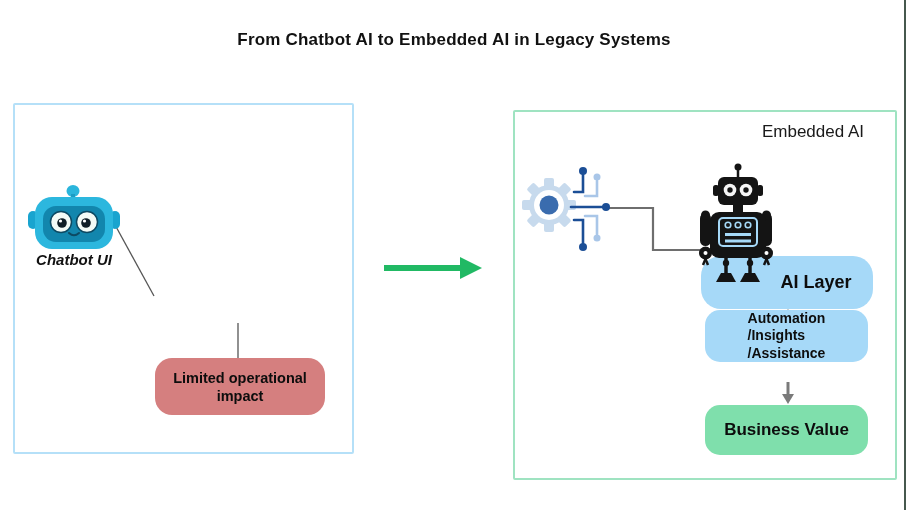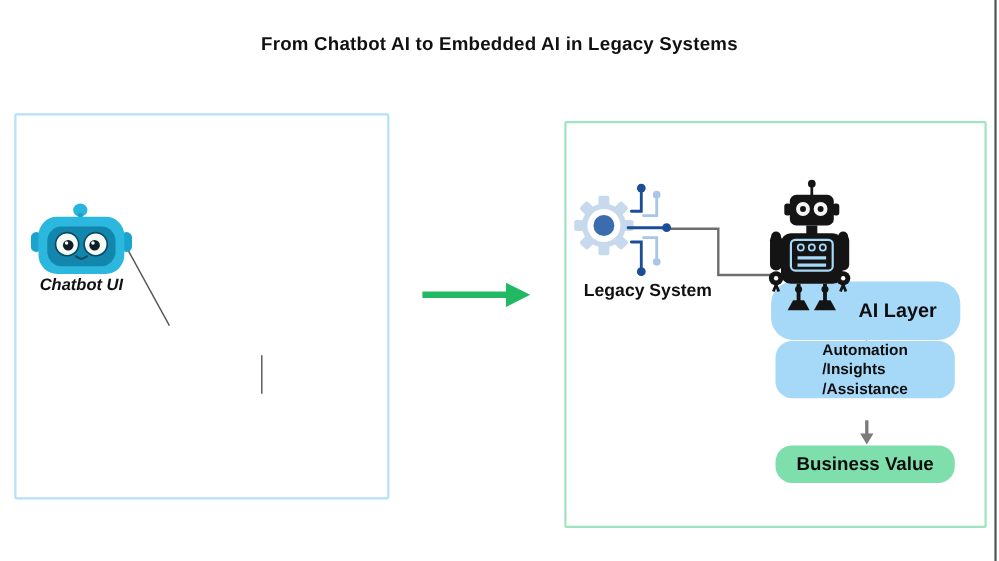--- a/index.html
+++ b/index.html
@@ -32,21 +32,21 @@
   .node{
     position:absolute;z-index:3;color:#0d0d0d;font-weight:bold;text-align:center;
     display:flex;align-items:center;justify-content:center;
   }
   .node-user{left:153px;top:268px;width:174px;height:55px;border-radius:17px;background:#a6d9f8;font-size:15.5px;}
   .node-limited{left:155px;top:358px;width:170px;height:57px;border-radius:17px;background:#d57f7f;font-size:14.5px;line-height:18px;padding:0 2px;box-sizing:border-box;}
   .node-ailayer{left:701px;top:212px;width:172px;height:53px;border-radius:20px;background:#a6d9f8;z-index:3;position:absolute;margin-top:44px;}
   .ailayer-text{position:absolute;left:58px;top:0;width:114px;height:53px;display:flex;align-items:center;justify-content:center;font-size:18px;font-weight:bold;color:#0d0d0d;}
   .node-automation{left:705px;top:310px;width:163px;height:52px;border-radius:15px;background:#a6d9f8;flex-direction:column;}
   .automation-lines{text-align:left;font-size:14px;line-height:17.5px;font-weight:bold;}
-  .node-business{left:705px;top:405px;width:163px;height:34px;border-radius:15px;background:#7fdfac;font-size:17px;}
+  .node-business{left:705px;top:405px;width:163px;height:50px;border-radius:15px;background:#7fdfac;font-size:17px;}
   .robot-icon{left:698px;top:163px;z-index:4;}
 </style>
 </head>
 <body>
 
 <div class="canvas">
 
   <div class="title">From Chatbot AI to Embedded AI in Legacy Systems</div>
 
   <div class="edge-line"></div>
@@ -90,21 +90,23 @@
     <circle cx="59" cy="38" r="10.5" fill="#f4fbf6" stroke="#0d4a63" stroke-width="1.5"></circle>
     <circle cx="34" cy="39" r="4.8" fill="#101e26"></circle>
     <circle cx="58" cy="39" r="4.8" fill="#101e26"></circle>
     <circle cx="32.5" cy="37" r="1.6" fill="#fff"></circle>
     <circle cx="56.5" cy="37" r="1.6" fill="#fff"></circle>
     <path d="M41 49 Q46 53.5 51 49" fill="none" stroke="#0d4a63" stroke-width="2" stroke-linecap="round"></path>
   </svg>
   <div class="caption chatbot-caption">Chatbot UI</div>
 
 
+  <div class="node node-limited">Limited operational impact</div>
 
+  <div class="panel-heading heading-right">Embedded AI</div>
 
   <svg class="icon" style="left:519px;top:158px;" width="96" height="96" viewBox="0 0 96 96">
     <g>
       <g fill="#c7daed">
         <circle cx="30" cy="47" r="20"></circle>
         <g transform="translate(30,47)">
           <rect x="-5" y="-27" width="10" height="10" rx="2"></rect>
           <rect x="-5" y="17" width="10" height="10" rx="2"></rect>
           <rect x="-27" y="-5" width="10" height="10" rx="2"></rect>
           <rect x="17" y="-5" width="10" height="10" rx="2"></rect>
@@ -125,21 +127,20 @@
       <polyline points="66,38 78,38 78,23" stroke="#a9c6e8" stroke-width="2.6"></polyline>
       <circle cx="78" cy="19" r="3.5" fill="#a9c6e8" stroke="none"></circle>
       <line x1="52" y1="49" x2="84" y2="49" stroke="#1b4e96" stroke-width="2.6"></line>
       <circle cx="87" cy="49" r="4" fill="#1b4e96" stroke="none"></circle>
       <polyline points="55,62 64,62 64,85" stroke="#1b4e96" stroke-width="2.6"></polyline>
       <circle cx="64" cy="89" r="4" fill="#1b4e96" stroke="none"></circle>
       <polyline points="66,58 78,58 78,76" stroke="#a9c6e8" stroke-width="2.6"></polyline>
       <circle cx="78" cy="80" r="3.5" fill="#a9c6e8" stroke="none"></circle>
     </g>
   </svg>
-  <div class="caption legacy-caption">Legacy System</div>
 
   <div class="node-ailayer">
     <span class="ailayer-text">AI Layer</span>
   </div>
 
   <svg class="icon robot-icon" width="76" height="122" viewBox="0 0 76 122">
     <circle cx="40" cy="4" r="3.5" fill="#141414"></circle>
     <line x1="40" y1="6" x2="40" y2="15" stroke="#141414" stroke-width="2.5"></line>
     <rect x="15" y="22" width="6" height="11" rx="2.5" fill="#141414"></rect>
     <rect x="59" y="22" width="6" height="11" rx="2.5" fill="#141414"></rect>

